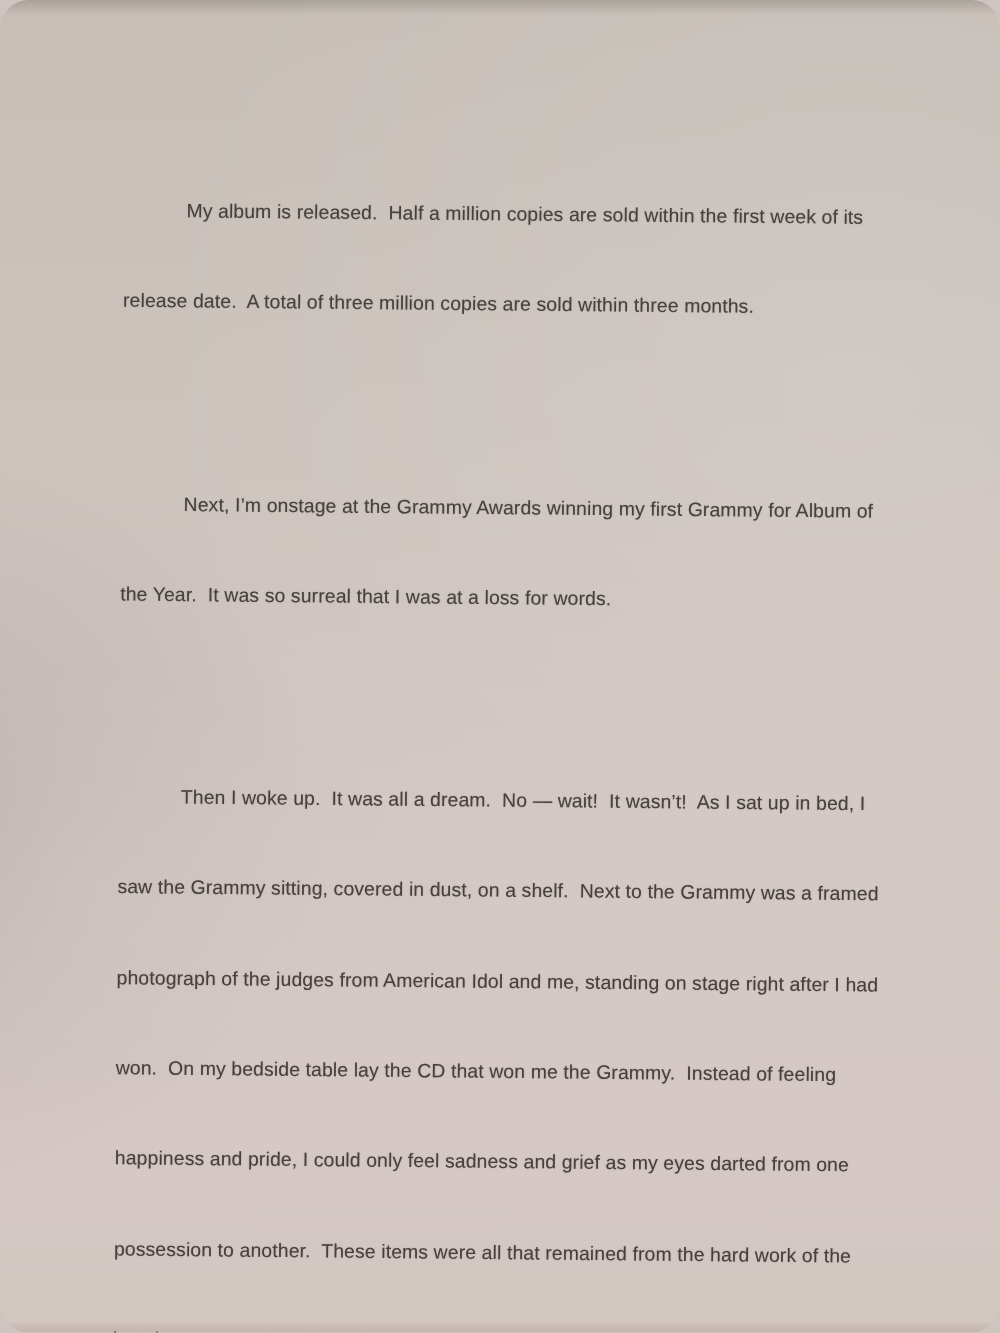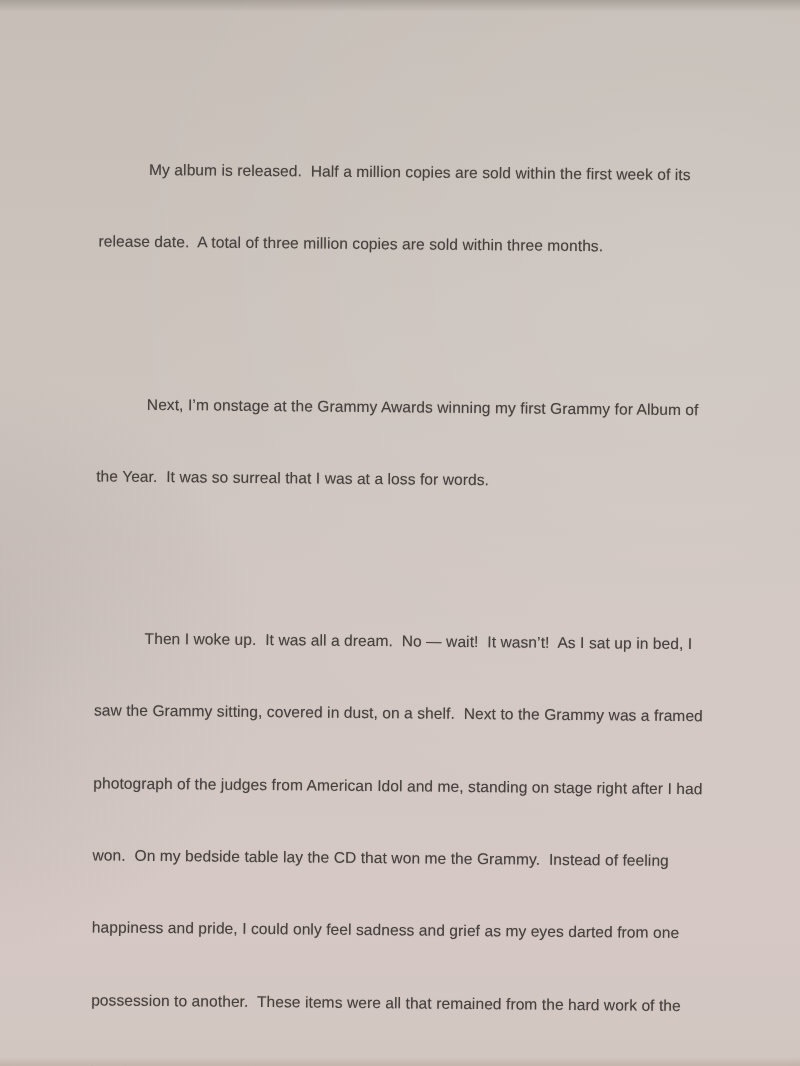--- a/index.html
+++ b/index.html
@@ -12,20 +12,21 @@
   .photo {
     position: relative; width: 800px; height: 1066px;
     background:
       linear-gradient(to bottom, rgba(140,133,125,0.50) 0px, rgba(140,133,125,0) 12px),
       linear-gradient(to top, rgba(160,138,122,0.30) 0px, rgba(160,138,122,0) 9px),
       radial-gradient(120% 90% at 85% 28%, rgba(255,255,255,0.10), rgba(0,0,0,0) 60%),
       radial-gradient(55% 40% at -6% 62%, rgba(100,90,85,0.16), rgba(0,0,0,0) 70%),
       radial-gradient(32% 22% at 8% 66%, rgba(255,255,255,0.10), rgba(0,0,0,0) 75%),
       radial-gradient(150% 120% at 50% 45%, rgba(0,0,0,0) 55%, rgba(95,88,82,0.17) 100%),
       linear-gradient(180deg, var(--paper-top) 0%, #ccc3bd 30%, #d2c7c2 60%, var(--paper-bottom) 85%, #d2c6c1 100%);
+    border-radius: 23px;
   }
   .text-block {
     position: absolute; left: 100px; top: 62px; width: 620px;
     transform: rotate(0.55deg); transform-origin: 60px 20px;
     font-size: 15.5px; color: var(--ink); letter-spacing: 0.1px;
     text-shadow: 0 0 1px rgba(70,64,62,0.40);
     white-space: pre;
   }
   .line { line-height: 36.3px; height: 36.3px; }
   .indent { padding-left: 50px; }

